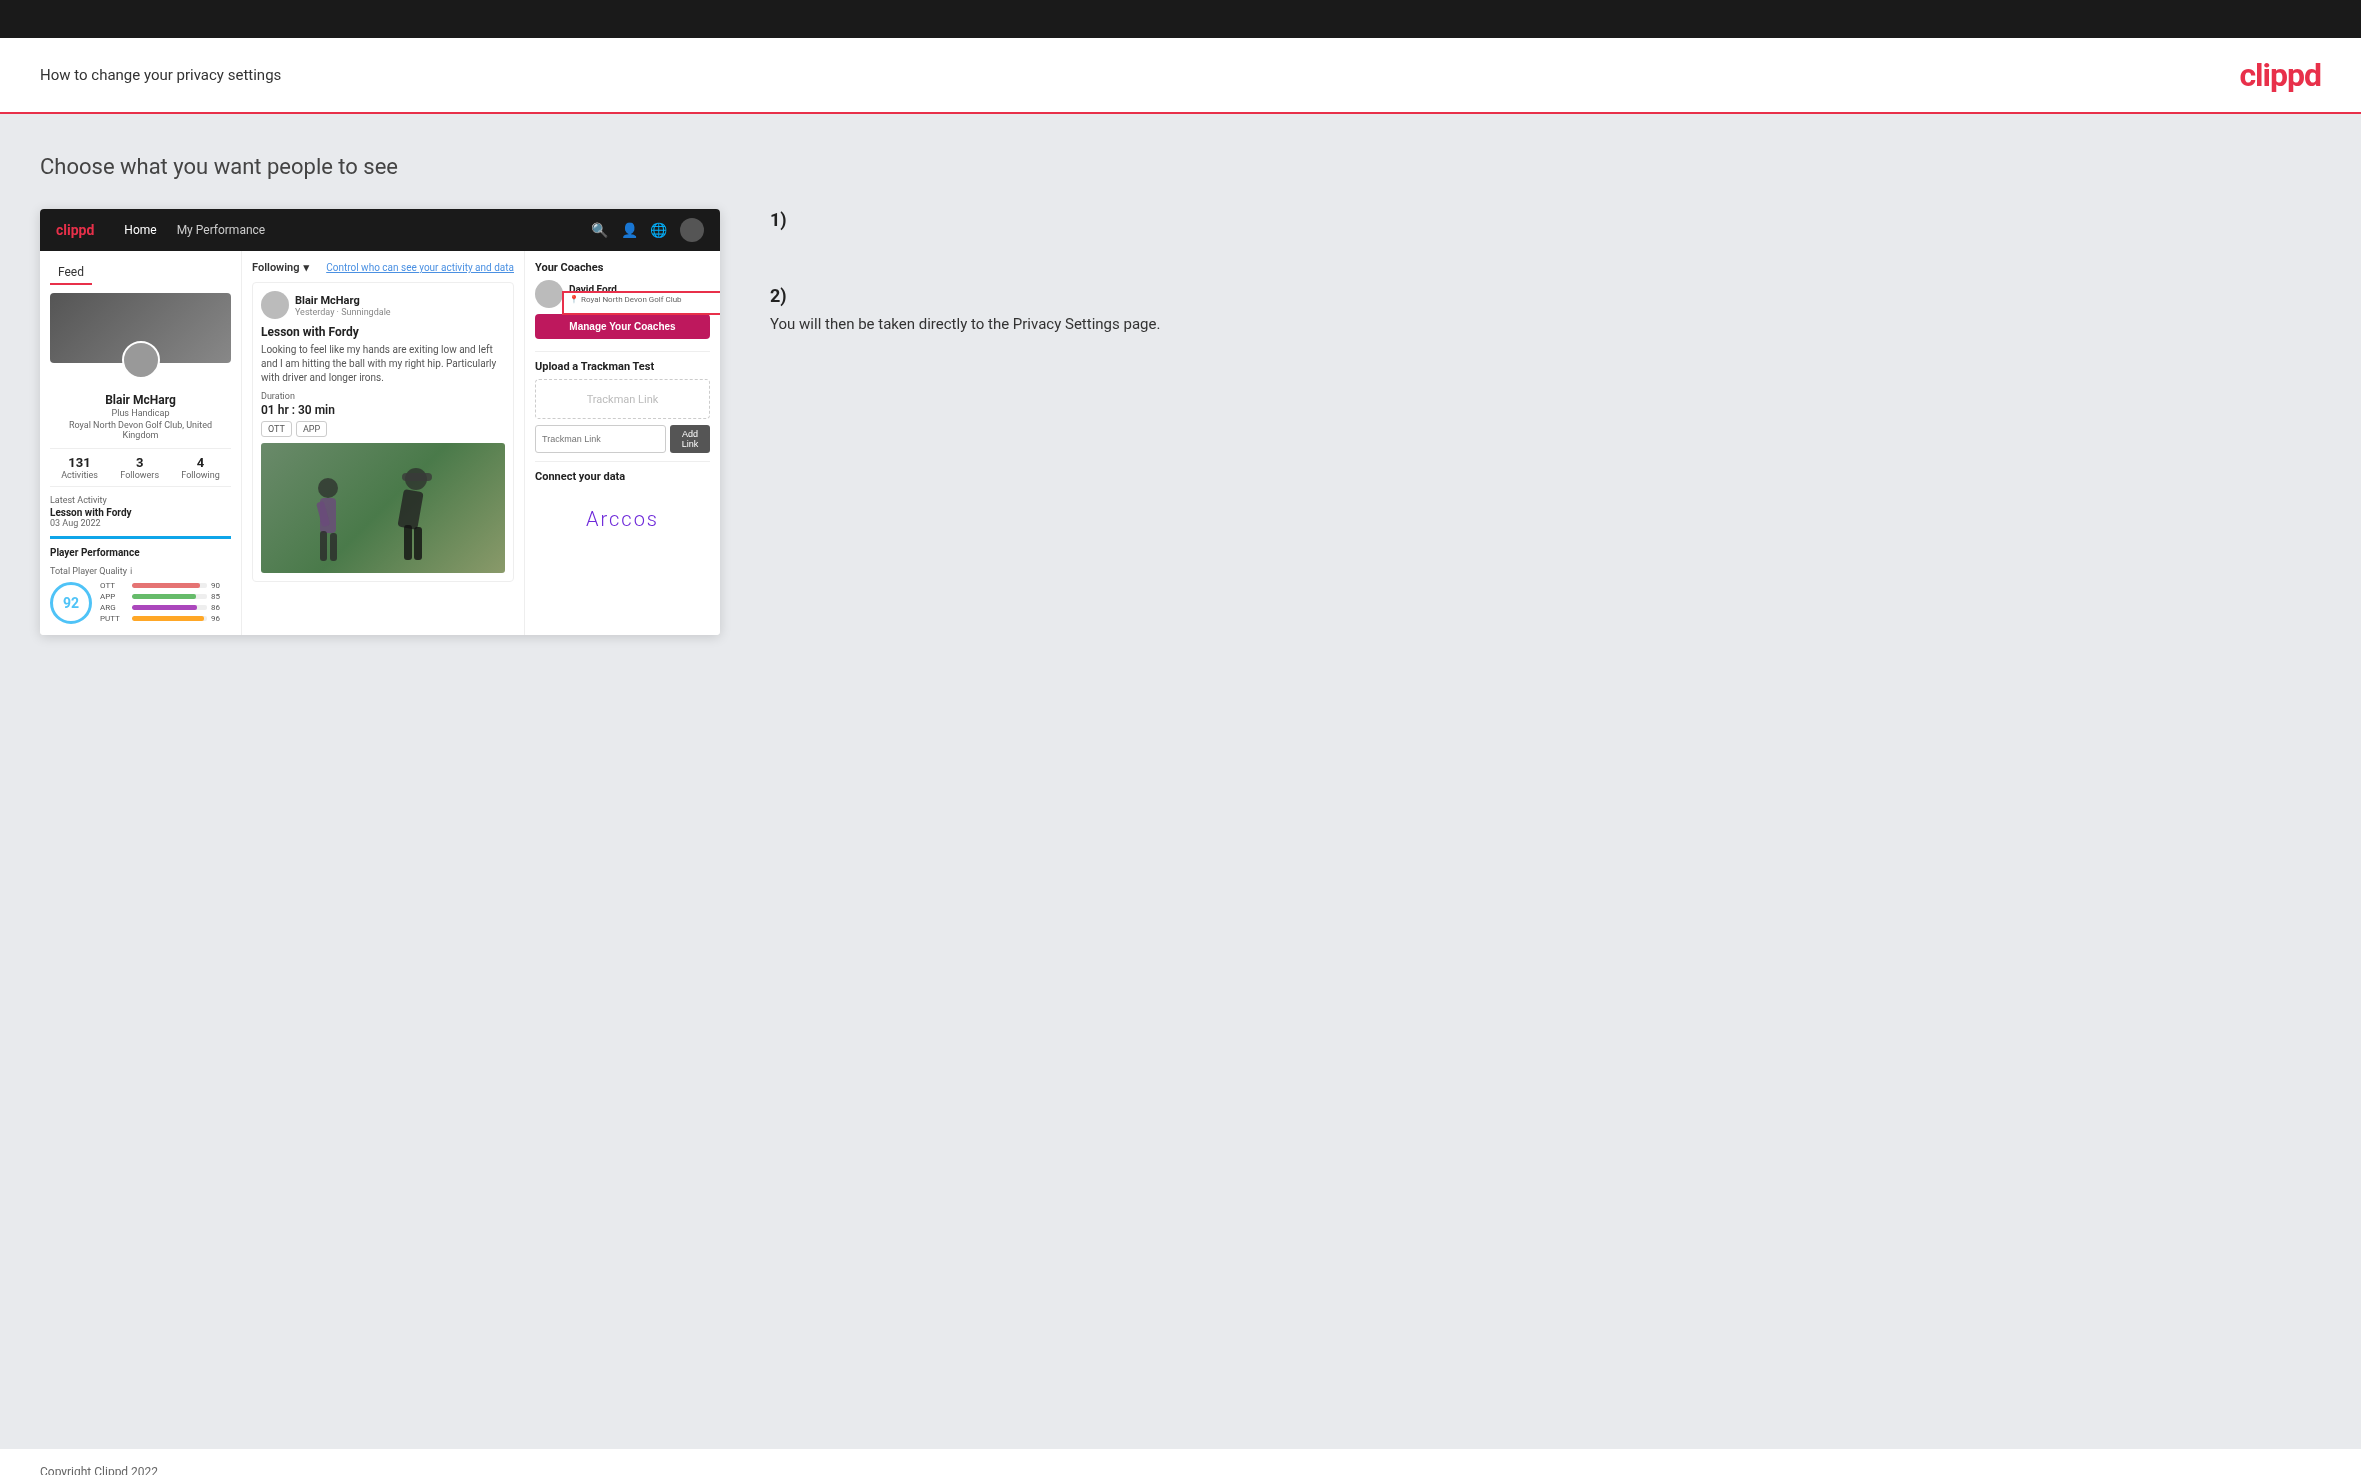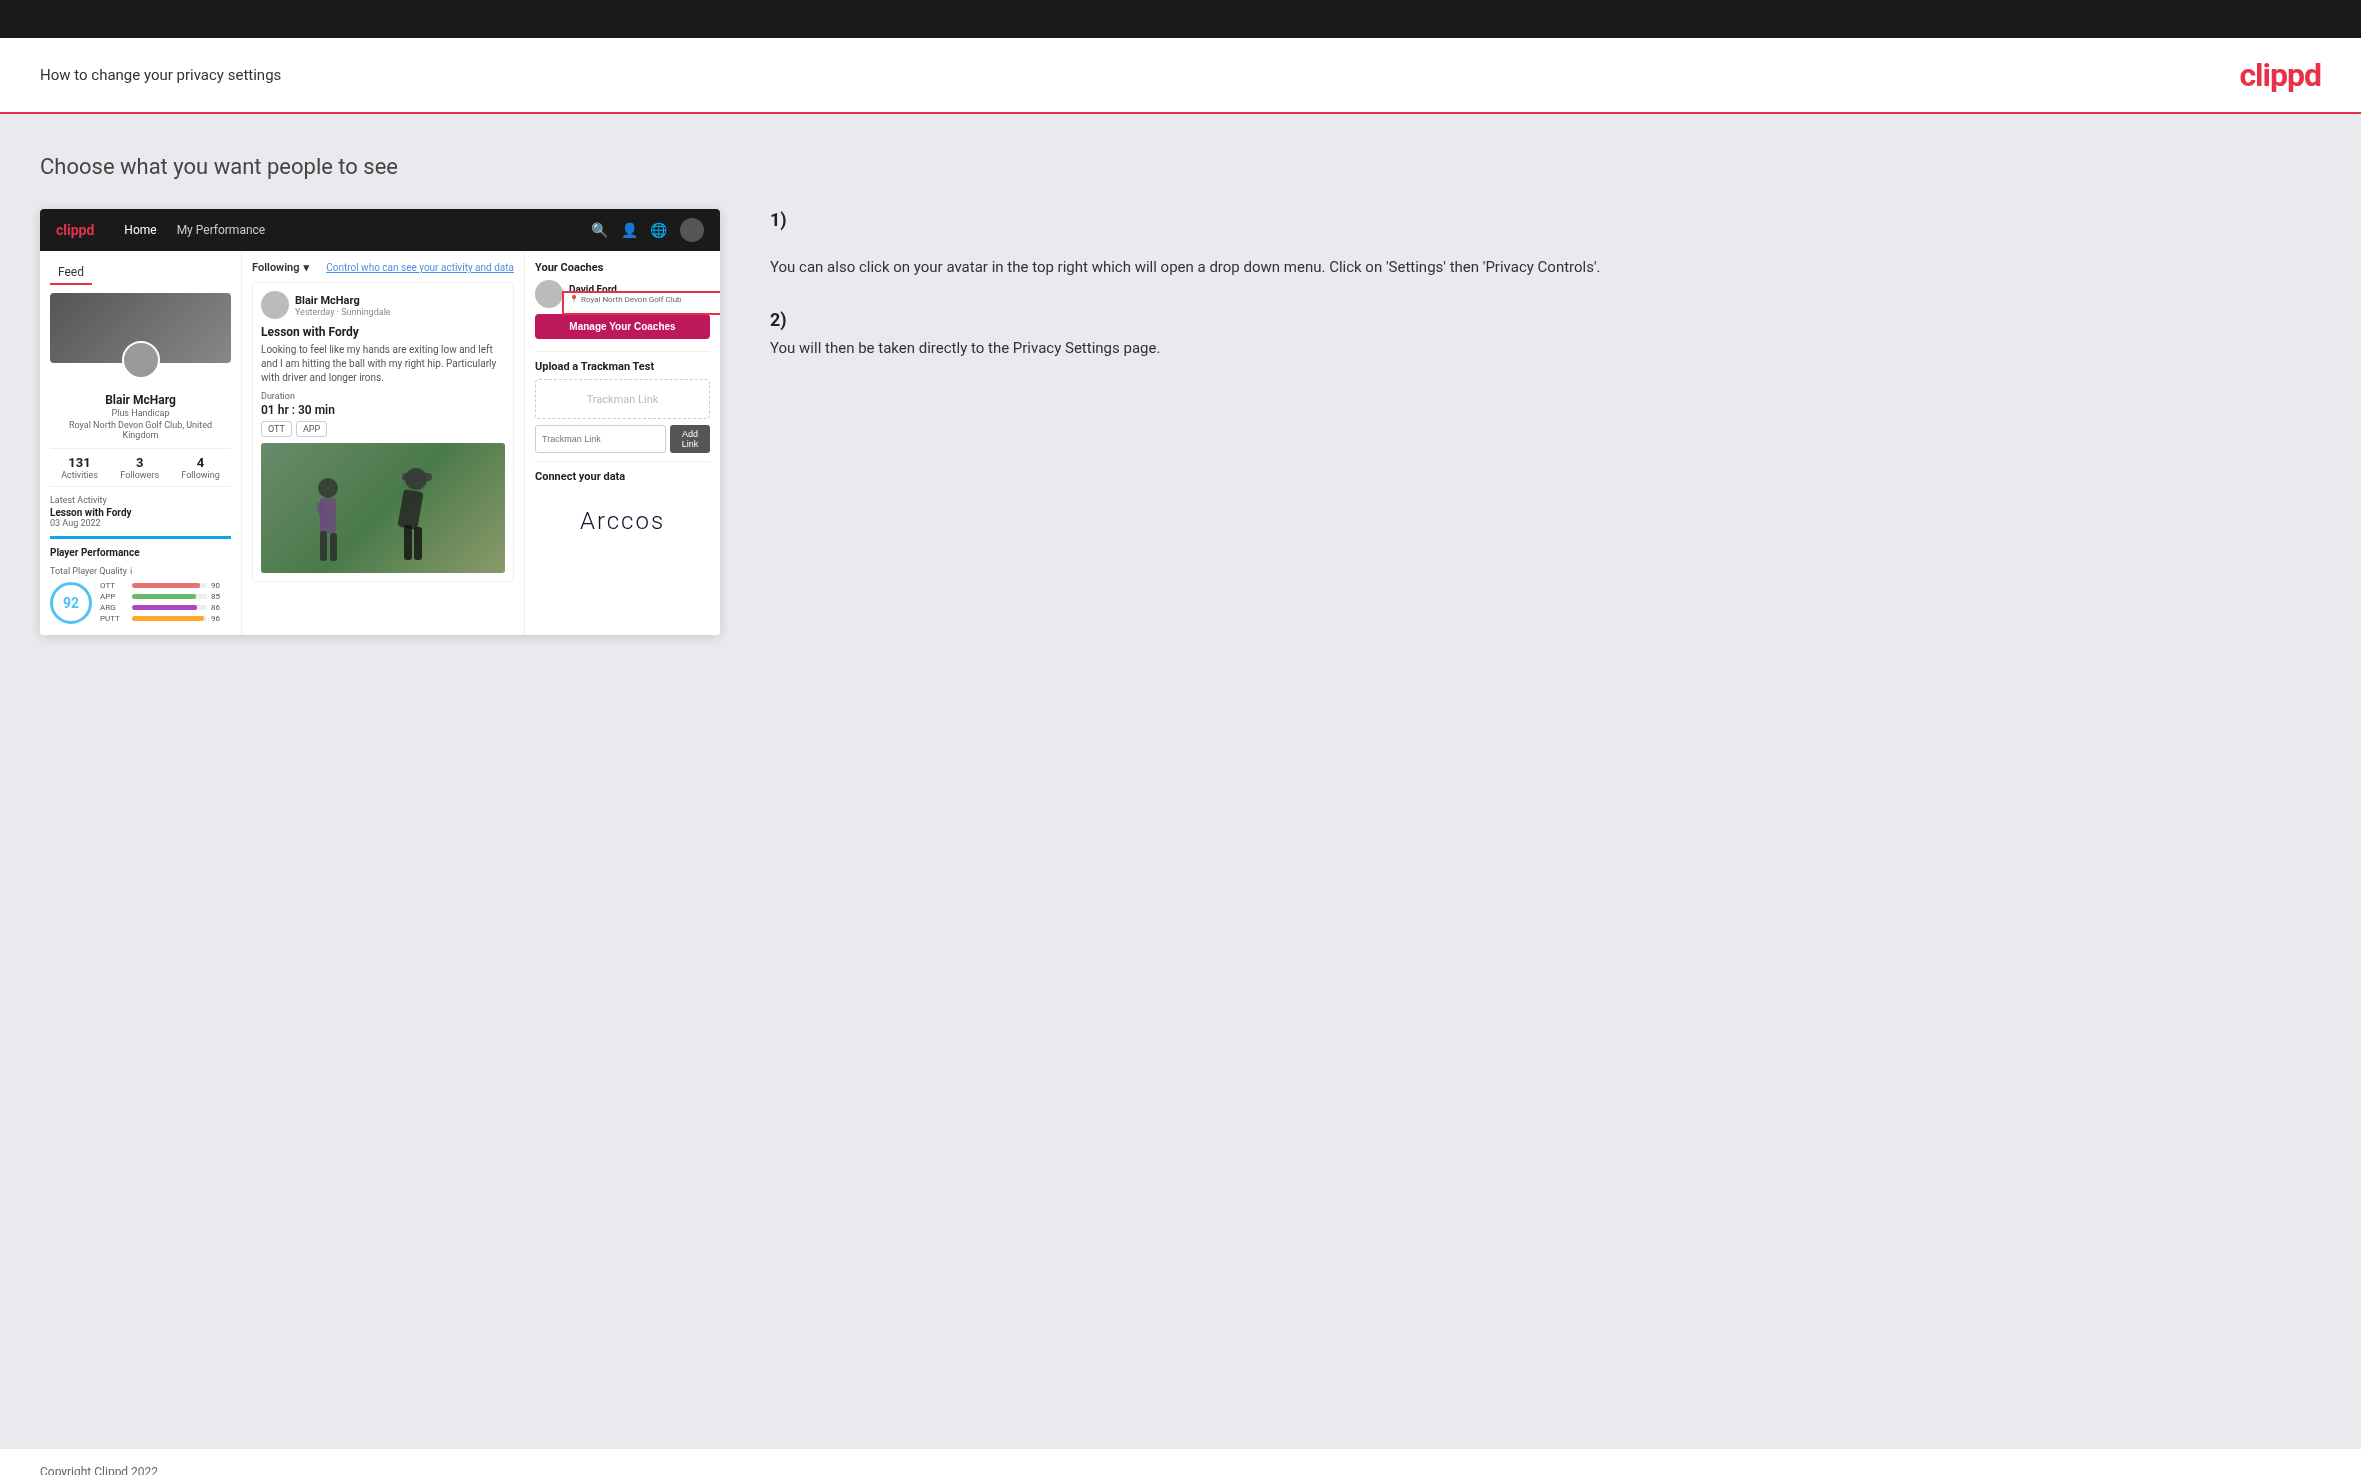--- a/index.html
+++ b/index.html
@@ -521,23 +521,23 @@
     }
 
     .connect-title {
       font-weight: 700;
       font-size: 11px;
       margin-bottom: 16px;
     }
 
     .arccos-logo {
       text-align: center;
-      font-size: 24px;
+      font-size: 20px;
       font-weight: 300;
-      color: #0f172a;
+      color: #6d28d9;
       letter-spacing: 2px;
       padding: 8px 0;
     }
 
     
     .annotation-wrapper {
       position: relative;
     }
 
     
@@ -753,21 +753,20 @@
       </div>
 
       <div style="position:absolute;top:82px;left:522px;width:215px;height:24px;border:2px solid #e8304a;pointer-events:none;z-index:10;"></div>
 
     </div>
 
     <div class="instructions-panel">
       <div class="instruction-step">
         <div class="step-num">1)</div>
         <br>
-        <p class="step-text">You can also click on your avatar in the top right which will open a drop down menu. Click on 'Settings' then 'Privacy Controls'.</p>
       </div>
       <div class="instruction-step">
         <div class="step-num">2)</div>
         <p class="step-text">You will then be taken directly to the Privacy Settings page.</p>
       </div>
     </div>
 
   </div>
 </main>
 

